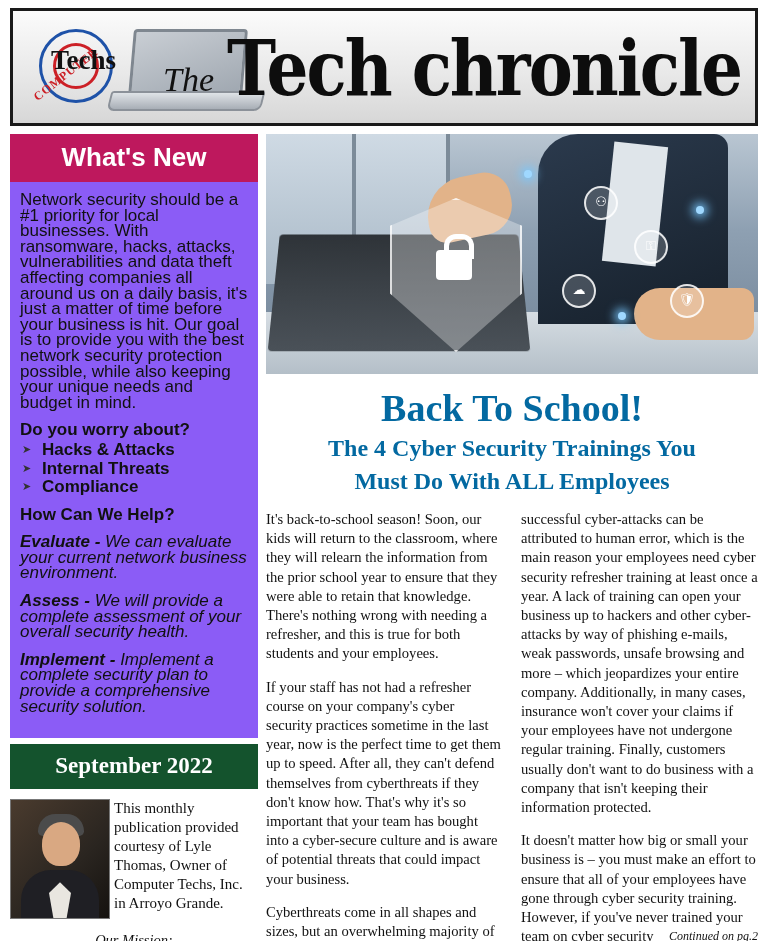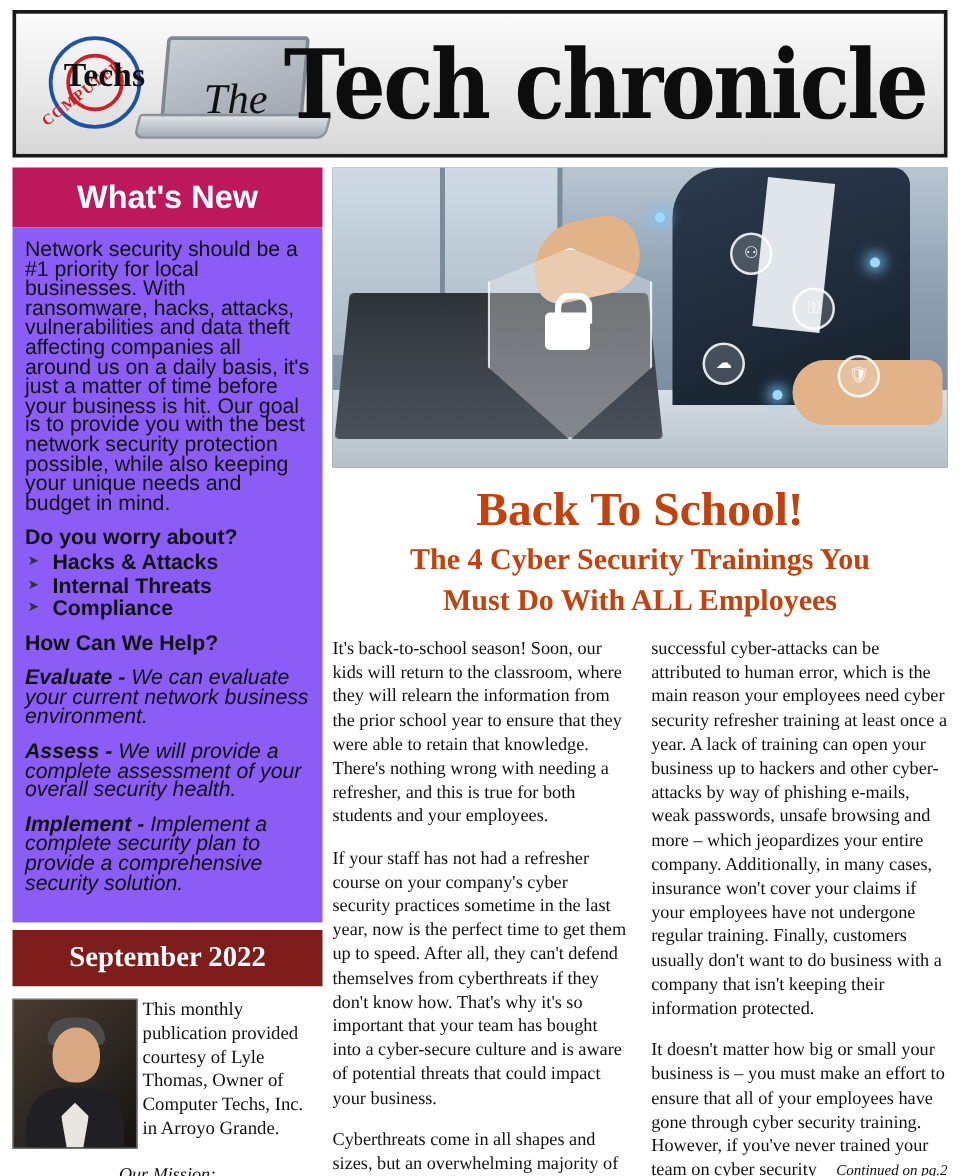--- a/index.html
+++ b/index.html
@@ -194,21 +194,21 @@
     font-size: 11px;
   }
   .help-head {
     font-weight: bold;
     margin: 0 0 4px 0;
   }
   .kv { margin: 0 0 8px 0; font-style: italic; }
   .kv b { font-weight: bold; }
 
   .month-bar {
-    background: #7f1d1d;
+    background: #14532d;
     color: #ffffff;
     text-align: center;
     font-family: "Liberation Serif", serif;
     font-weight: bold;
     font-size: 23px;
     padding: 9px 0 10px 0;
     margin-top: 6px;
   }
 
   .bio {
@@ -397,21 +397,21 @@
     border-radius: 50%;
     background: #9fd8ff;
     box-shadow: 0 0 10px 4px rgba(120,200,255,0.8);
   }
 
   
   .headline {
     text-align: center;
     font-family: "Liberation Serif", serif;
     font-weight: bold;
-    color: #c2410c;
+    color: #0369a1;
     margin-top: 12px;
   }
   .headline .h1 {
     font-size: 38px;
     line-height: 44px;
     display: block;
   }
   .headline .h2 {
     font-size: 24px;
     line-height: 29px;

